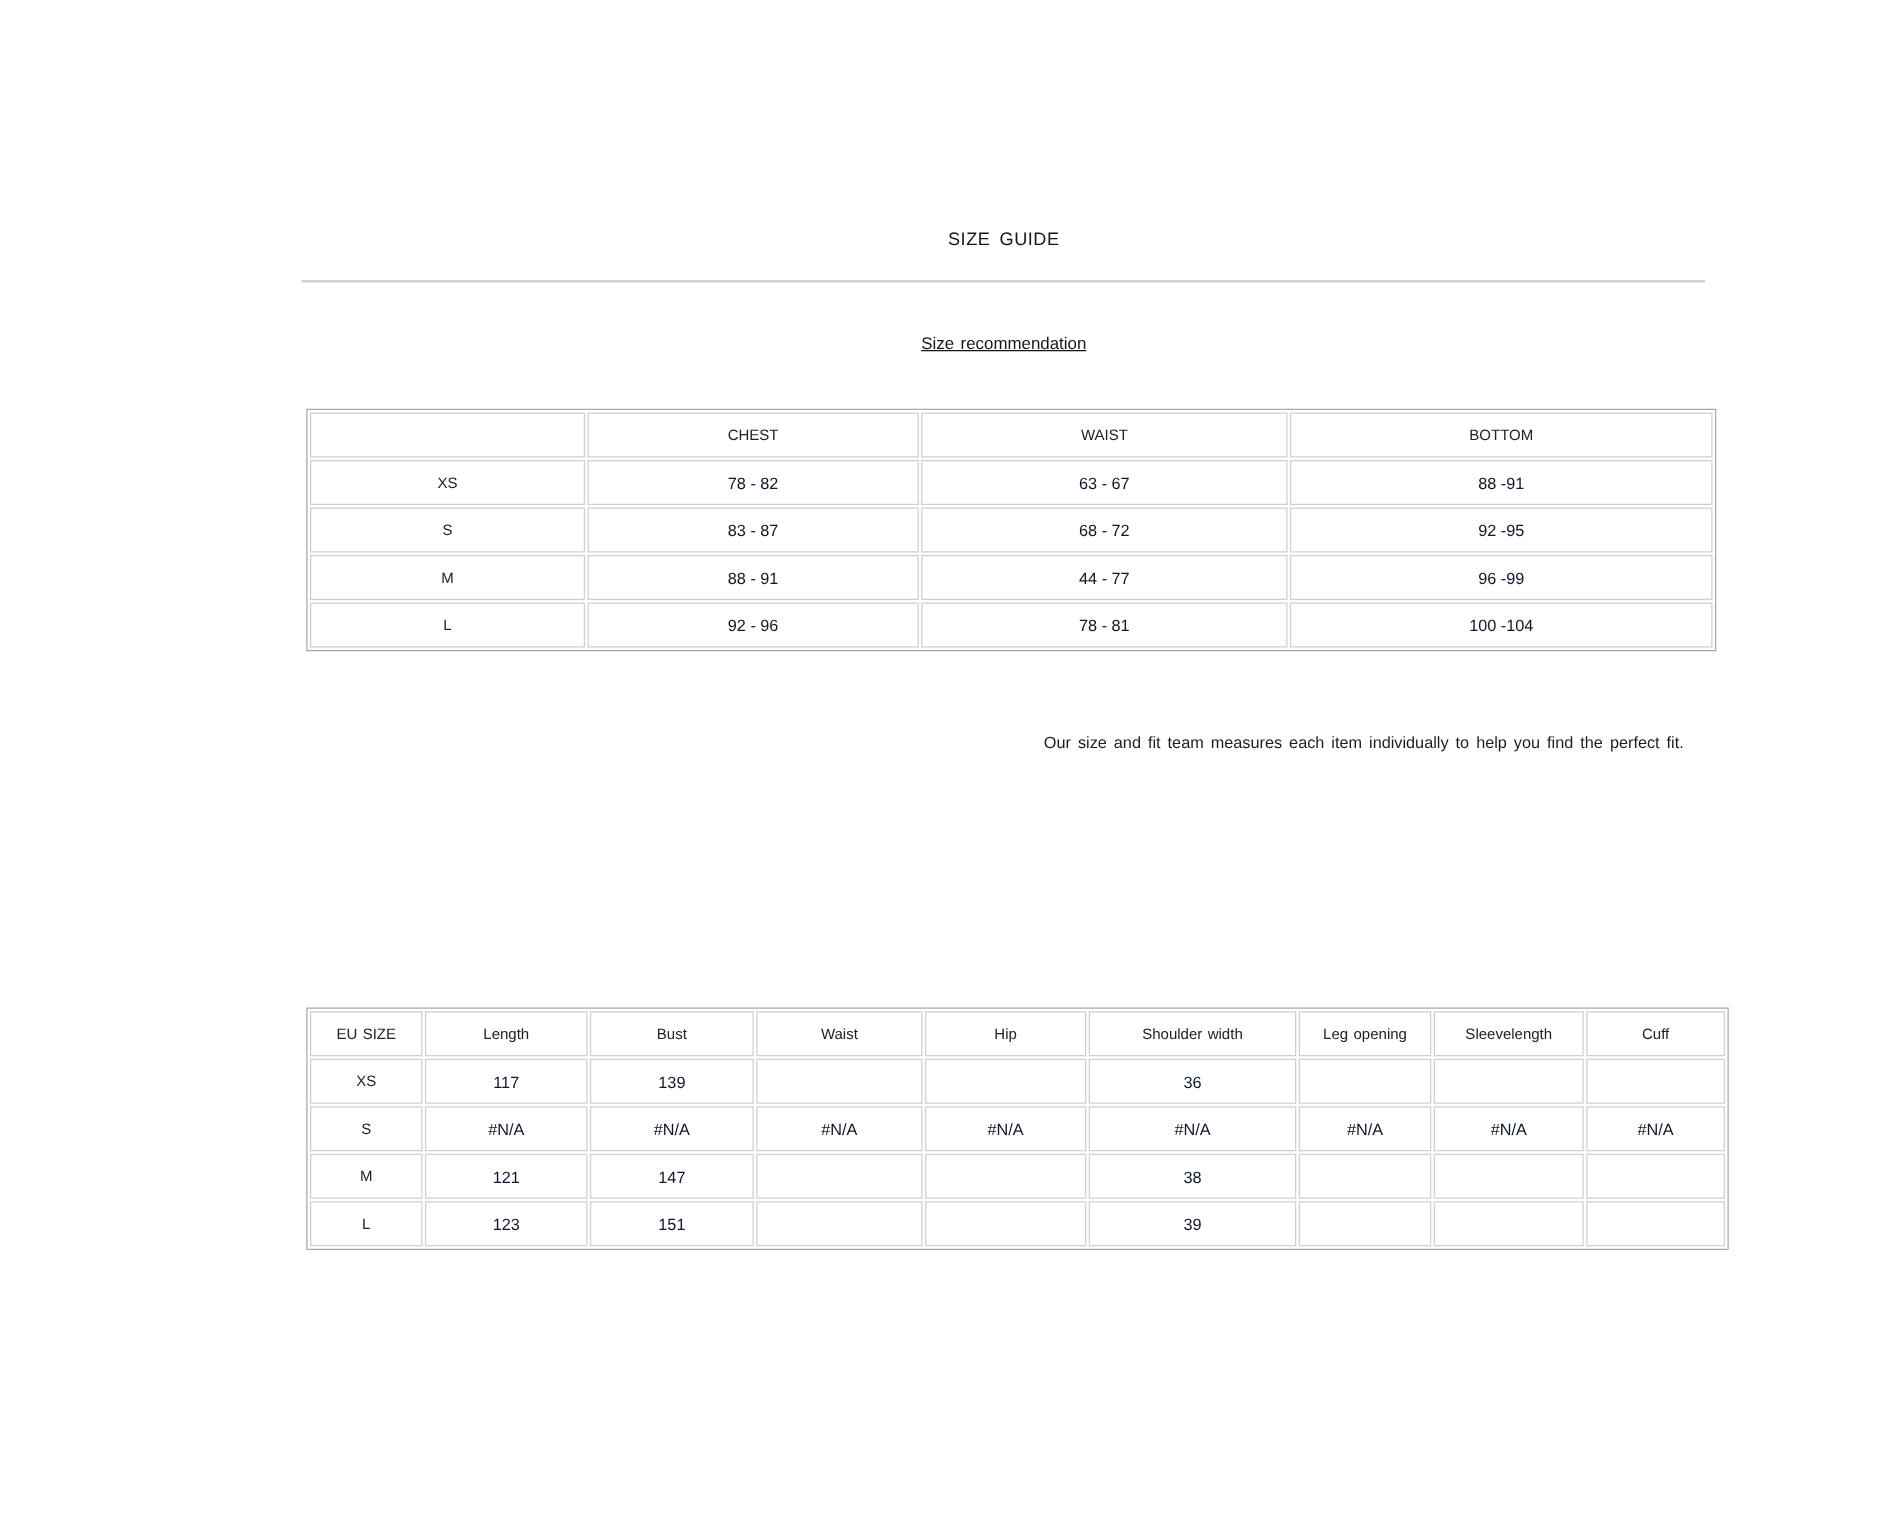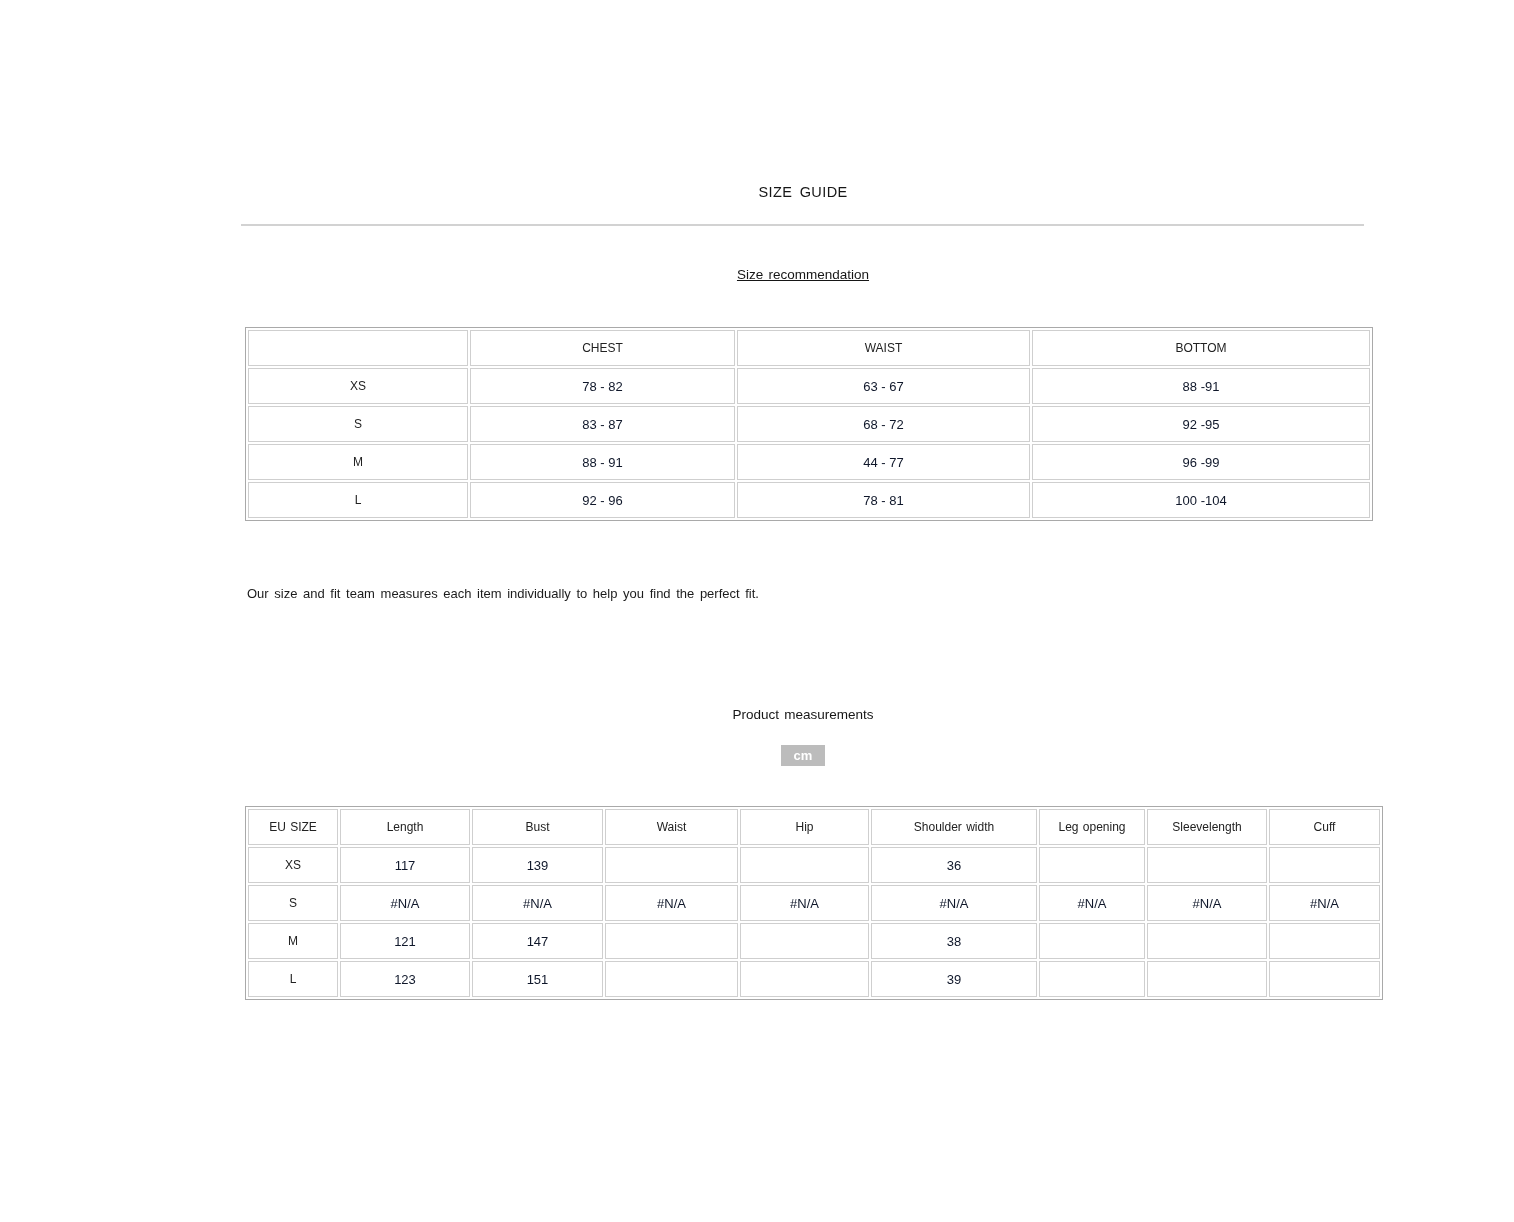--- a/index.html
+++ b/index.html
@@ -44,21 +44,21 @@
   .sec-title.second { top: 707px; }
 
   .para {
     position: absolute;
     left: 199px;
     font-size: 13px;
     line-height: 15.5px;
     word-spacing: 2px;
     color: #1c1c1c;
   }
-  .para.p1 { top: 586px; width: 1100px; }
+  .para.p1 { top: 586px; width: 1100px; text-align: right; }
   .para.p2 { top: 630px; width: 1045px; }
 
   .unit-row {
     position: absolute;
     top: 745px; left: 197px; width: 1116px;
     text-align: center;
   }
   .unit-badge {
     display: inline-block;
     background: #bcbcbc;
@@ -156,25 +156,21 @@
         <td class="size-cell">L</td>
         <td class="val-cell">92 - 96</td>
         <td class="val-cell">78 - 81</td>
         <td class="val-cell">100 -104</td>
       </tr>
     </tbody>
   </table>
 
   <p class="para p1">Our size and fit team measures each item individually to help you find the perfect fit.</p>
 
-  <div class="sec-title second">Product measurements</div>
-
-  <div class="unit-row">
-    <button class="unit-badge">cm</button>
-  </div>
+
 
   <table class="grid" id="product-meas-table">
     <colgroup>
       <col style="width:90px">
         <col style="width:130px">
         <col style="width:131px">
         <col style="width:133px">
         <col style="width:129px">
         <col style="width:166px">
         <col style="width:106px">

